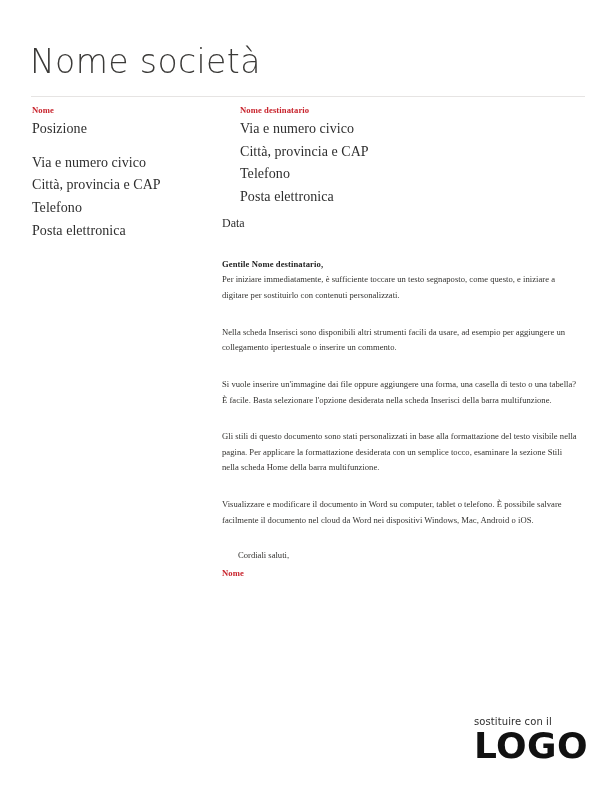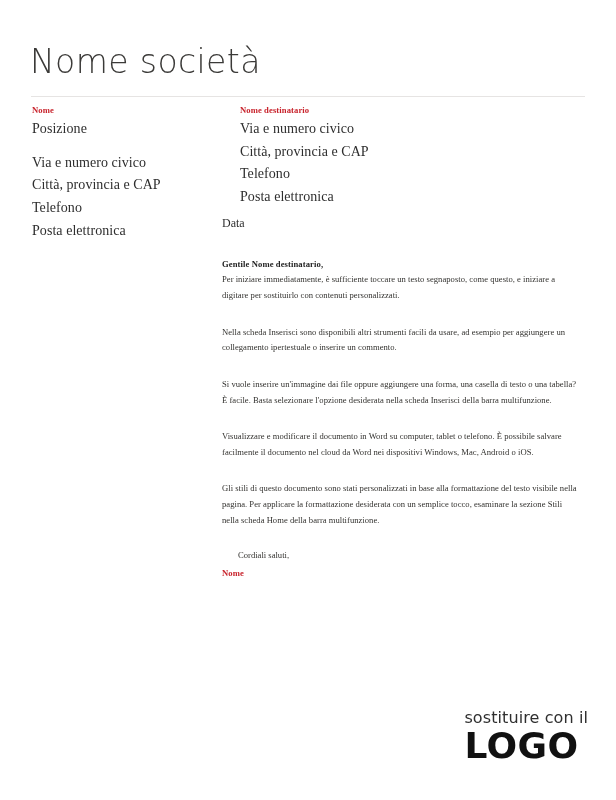--- a/index.html
+++ b/index.html
@@ -126,21 +126,21 @@
 
   
   .logo-block {
     position: absolute;
     right: 28px;
     bottom: 36px;
     text-align: left;
     font-family: "DejaVu Sans", "Liberation Sans", sans-serif;
   }
   .logo-sub {
-    font-size: 16px;
+    font-size: 10px;
     color: #2f2f2f;
     font-weight: 400;
     letter-spacing: 0.1px;
     line-height: 1.1;
     margin-bottom: 1px;
   }
   .logo-main {
     font-size: 36px;
     font-weight: 700;
     color: #111111;
@@ -176,22 +176,22 @@
     <div class="addr-line">Telefono</div>
     <div class="addr-line">Posta elettronica</div>
   </div>
 
   <div class="letter">
     <div class="date-line">Data</div>
     <div class="salutation">Gentile Nome destinatario,</div>
     <p class="body-par">Per iniziare immediatamente, è sufficiente toccare un testo segnaposto, come questo, e iniziare a digitare per sostituirlo con contenuti personalizzati.</p>
     <p class="body-par">Nella scheda Inserisci sono disponibili altri strumenti facili da usare, ad esempio per aggiungere un collegamento ipertestuale o inserire un commento.</p>
     <p class="body-par">Si vuole inserire un'immagine dai file oppure aggiungere una forma, una casella di testo o una tabella? È facile. Basta selezionare l'opzione desiderata nella scheda Inserisci della barra multifunzione.</p>
+    <p class="body-par">Gli stili di questo documento sono stati personalizzati in base alla formattazione del testo visibile nella pagina. Per applicare la formattazione desiderata con un semplice tocco, esaminare la sezione Stili nella scheda Home della barra multifunzione.</p>
     <p class="body-par">Visualizzare e modificare il documento in Word su computer, tablet o telefono. È possibile salvare facilmente il documento nel cloud da Word nei dispositivi Windows, Mac, Android o iOS.</p>
-    <p class="body-par">Gli stili di questo documento sono stati personalizzati in base alla formattazione del testo visibile nella pagina. Per applicare la formattazione desiderata con un semplice tocco, esaminare la sezione Stili nella scheda Home della barra multifunzione.</p>
     <div class="closing">Cordiali saluti,</div>
   </div>
 
   <div class="signature">Nome</div>
 
   <div class="logo-block">
     <div class="logo-sub">sostituire con il</div>
     <div class="logo-main">LOGO</div>
   </div>
 

